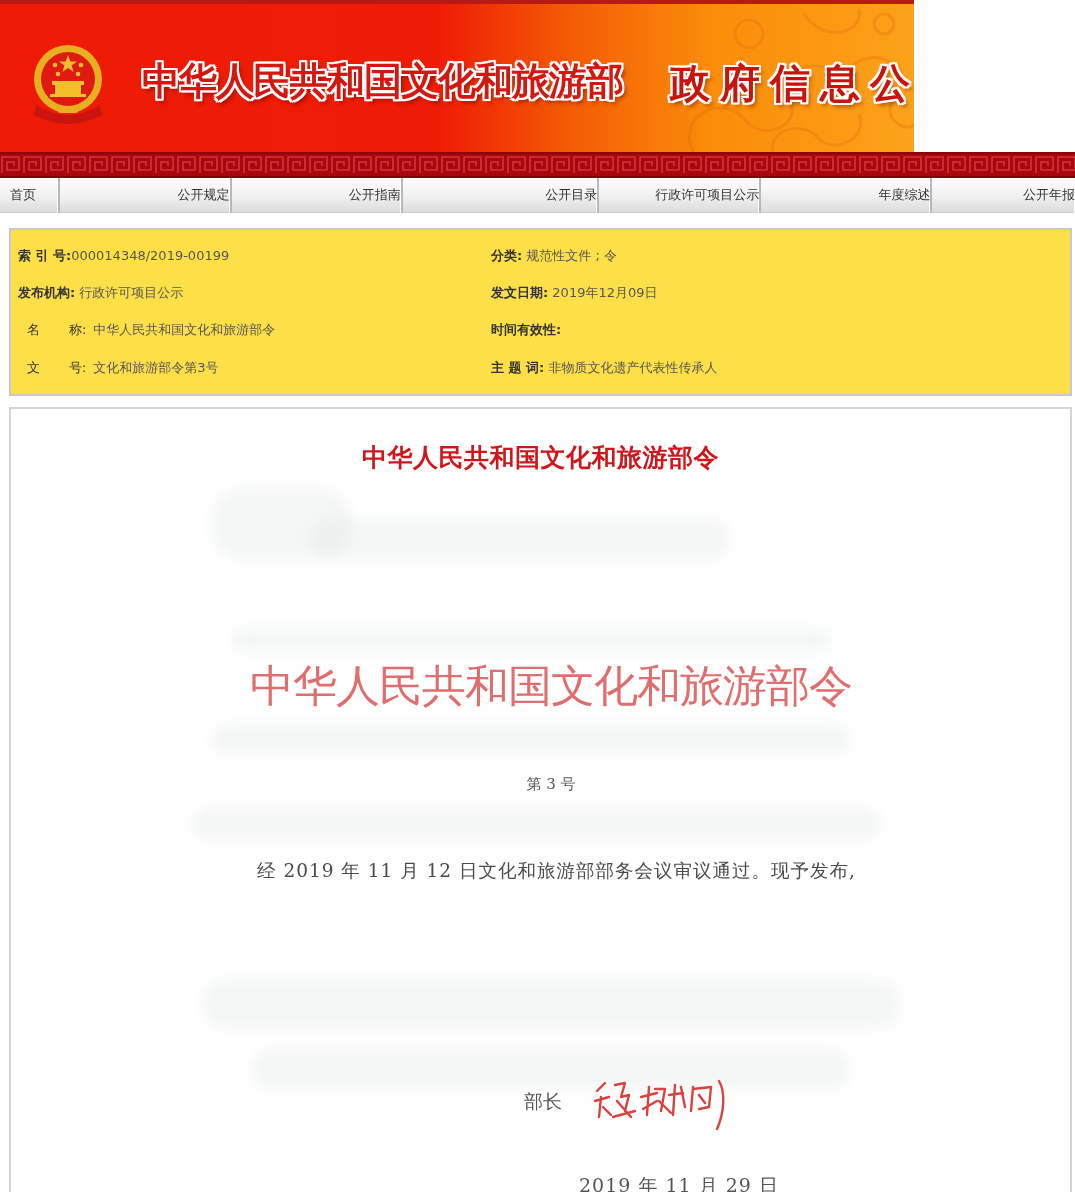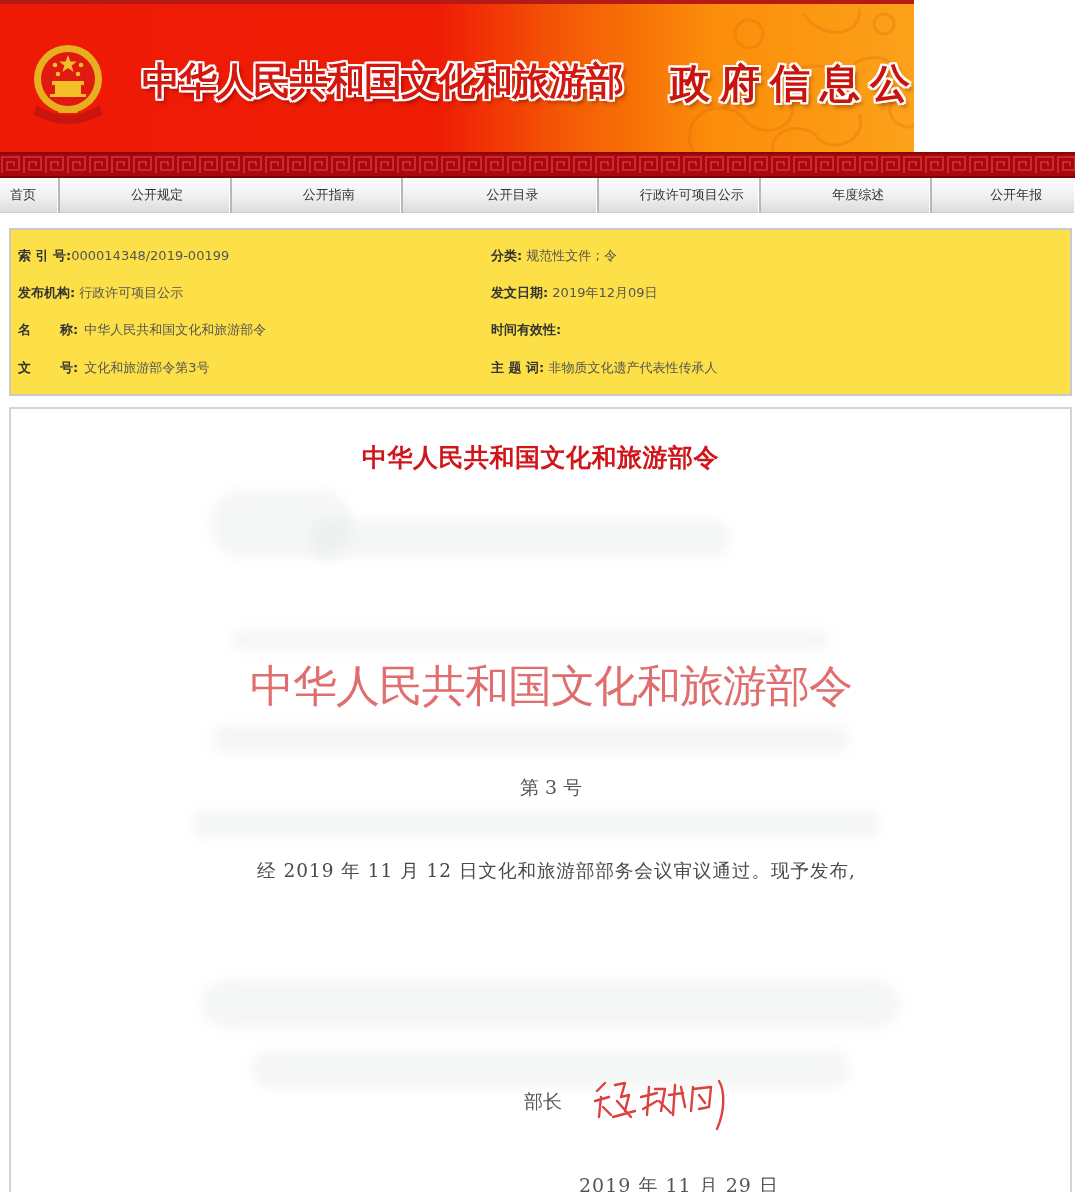--- a/index.html
+++ b/index.html
@@ -45,35 +45,35 @@
     
     .nav {
       position: absolute; left: 0; top: 178px; width: 1075px; height: 35px;
       display: flex;
       background: linear-gradient(180deg, #fdfdfd 0%, #f0f0f0 55%, #dcdcdc 100%);
       border-bottom: 1px solid #cfcfcf;
       gap: 25px;
     }
     .nav-item {
       height: 35px; line-height: 34px; font-size: 13px; color: #333;
-      text-align: center; border-right: 2px solid #b8b8b8; cursor: pointer; white-space: nowrap;
+      text-align: right; border-right: 2px solid #b8b8b8; cursor: pointer; white-space: nowrap;
       box-shadow: inset -1px 0 0 #fff;
     }
     .nav-item:last-child { border-right: none; }
     .nav-item.home { text-align: left; padding-left: 10px; }
 
     
     .meta {
       position: absolute; left: 9px; top: 228px; width: 1063px; height: 168px;
       border: 2px solid #c9c9c9; background: #fde047;
     }
     .meta-row { position: absolute; font-size: 13px; color: #555; white-space: nowrap; }
     .meta-row .lbl { font-weight: bold; color: #333; }
     .meta-row .val { color: #555; }
-    .lbl-spread { display: inline-block; width: 62px; font-weight: bold; color: #333; }
+    .lbl-spread { display: inline-block; width: 62px; font-weight: normal; color: #333; margin-left: 9px; }
     .lbl-spread .a { display: inline-block; width: 42px; }
 
     
     .content {
       position: absolute; left: 9px; top: 407px; width: 1063px; height: 800px;
       border: 2px solid #d4d4d4; border-bottom: none; background: #fff;
     }
     .doc-title {
       position: absolute; left: 0; width: 100%; top: 32px; text-align: center;
       font-size: 25px; font-weight: bold; color: #d0161a; letter-spacing: 0.5px;
@@ -83,21 +83,21 @@
     
     .scan { position: absolute; left: 180px; top: 70px; width: 720px; height: 720px; }
     .ghost { position: absolute; background: rgba(200, 210, 205, 0.18); border-radius: 30px; filter: blur(6px); }
     .scan-header {
       position: absolute; left: 0; width: 100%; top: 178px; text-align: center;
       font-family: "DejaVu Serif", "Liberation Serif", serif;
       font-size: 44px; color: #e06e6e; letter-spacing: -1px; white-space: nowrap;
     }
     .scan-no {
       position: absolute; left: 0; width: 100%; top: 296px; text-align: center;
-      font-family: "DejaVu Serif", serif; font-size: 19px; color: #555;
+      font-family: "DejaVu Serif", serif; font-size: 15px; color: #555;
     }
     .scan-para {
       position: absolute; left: 66px; top: 372px; width: 590px;
       font-family: "DejaVu Serif", serif; font-size: 18.5px; color: #4a4a4a;
       line-height: 39px; letter-spacing: 1px;
     }
     .scan-para .l1 { display: block; padding-left: 42px; white-space: nowrap; }
     .scan-para .l2, .scan-para .l3 { display: block; white-space: nowrap; }
     .sig-label {
       position: absolute; left: 333px; top: 610px;

